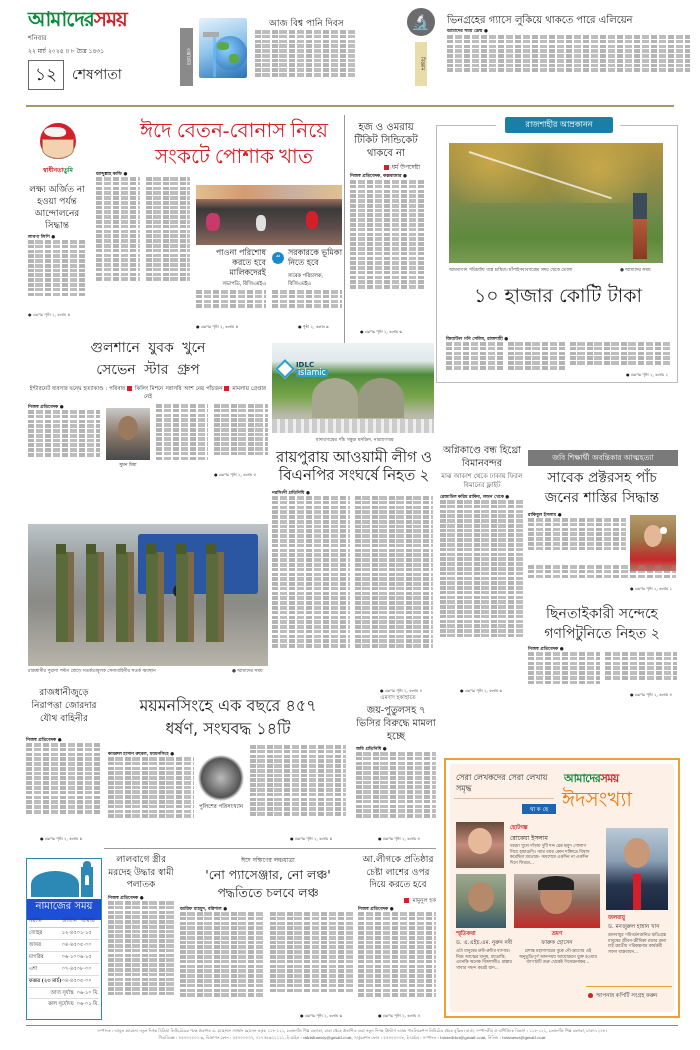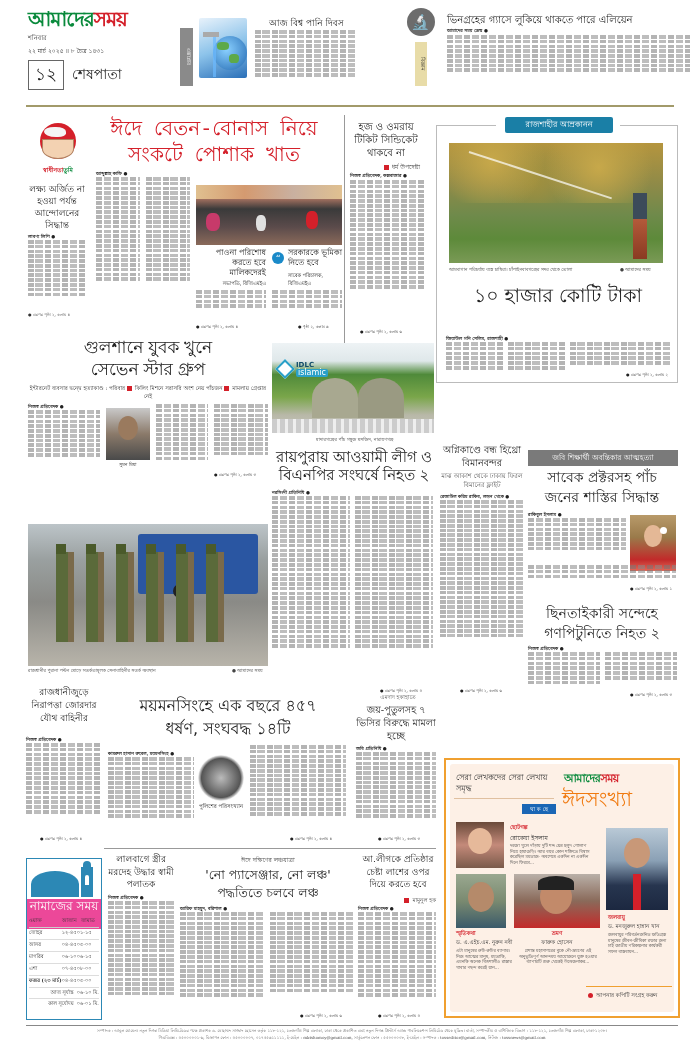--- a/index.html
+++ b/index.html
@@ -91,21 +91,21 @@
     <span class="l"></span>
     <span class="l"></span>
     <span class="l"></span>
     <span class="l"></span>
     <span class="l"></span>
     <span class="l"></span>
     <span class="l"></span>
 </div>
 <div class="abs" style="left:28px;top:312px;font-size:4px;color:#333">● এরপর পৃষ্ঠা ২, কলাম ৪</div>
 
-<div class="abs" style="left:88px;top:117px;width:252px;text-align:center;font-family:Liberation Mono, monospace;color:#d4202a;font-size:20px;line-height:26px">
+<div class="abs" style="left:108px;top:117px;width:252px;text-align:center;font-family:Liberation Serif, serif;color:#d4202a;font-size:20px;line-height:26px">
   <div>ঈদে বেতন-বোনাস নিয়ে</div>
   <div>সংকটে পোশাক খাত</div>
 </div>
 <div class="abs" style="left:96px;top:171px;font-size:4.5px;font-weight:bold">আব্দুল্লাহ কাফি ●</div>
 <div class="abs txt" style="left:96px;top:177px;width:44px;height:128px">
   <span class="l"></span>
     <span class="l"></span>
     <span class="l"></span>
     <span class="l"></span>
     <span class="l"></span>
@@ -241,21 +241,21 @@
   </div>
 <div class="abs txt" style="left:570px;top:342px;width:100px;height:30px">
     <span class="l"></span>
     <span class="l"></span>
     <span class="l"></span>
     <span class="l"></span>
     <span class="l"></span>
   </div>
 <div class="abs" style="left:626px;top:372px;font-size:4px">● এরপর পৃষ্ঠা ২, কলাম ২</div>
 
-<div class="abs" style="left:28px;top:337px;width:240px;text-align:center;font-family:Liberation Sans, sans-serif;font-size:17px;line-height:22px;color:#222">
+<div class="abs" style="left:28px;top:337px;width:240px;text-align:center;font-family:Liberation Mono, monospace;font-size:14px;line-height:22px;color:#222">
   <div>গুলশানে যুবক খুনে</div>
   <div>সেভেন স্টার গ্রুপ</div>
 </div>
 <div class="abs" style="left:28px;top:384px;width:240px;text-align:center;font-size:5.5px;color:#333;line-height:8px">
   <span>ইন্টারনেট ব্যবসার দ্বন্দ্বে হত্যাকাণ্ড : পরিবার</span> <span class="redsq"></span><span>কিলিং মিশনে সরাসরি অংশ নেয় পাঁচজন</span> <span class="redsq"></span><span>মামলায় গ্রেপ্তার নেই</span>
 </div>
 <div class="abs" style="left:28px;top:404px;font-size:4.5px;font-weight:bold">নিজস্ব প্রতিবেদক ●</div>
 <div class="abs txt" style="left:28px;top:410px;width:72px;height:60px">
     <span class="l"></span>
     <span class="l"></span>
@@ -568,21 +568,21 @@
   </div>
 <div class="abs" style="left:378px;top:836px;font-size:4px">● এরপর পৃষ্ঠা ২, কলাম ৩</div>
 
 <div class="abs" style="left:26px;top:858px;width:76px;height:162px;border:1px solid #2c88b5;background:#fff">
   <div style="position:absolute;left:0;top:0;width:74px;height:40px">
     <div style="position:absolute;left:4px;top:12px;width:48px;height:26px;background:#2c88b5;border-radius:60% 60% 0 0"></div>
     <div style="position:absolute;left:54px;top:8px;width:12px;height:30px;background:#2c88b5"></div>
     <div style="position:absolute;left:56px;top:2px;width:8px;height:8px;background:#2c88b5;border-radius:50% 50% 0 0"></div>
     <div style="position:absolute;left:58px;top:16px;width:4px;height:10px;background:#fff;border-radius:2px 2px 0 0"></div>
   </div>
-  <div style="position:absolute;left:0;top:40px;width:74px;height:30px;line-height:14px;background:#ec4899;color:#fff;text-align:center;font-family:'DejaVu Sans',sans-serif;font-size:12px">নামাজের সময়</div>
+  <div style="position:absolute;left:0;top:40px;width:74px;height:21px;line-height:14px;background:#1d4ed8;color:#fff;text-align:center;font-family:'DejaVu Sans',sans-serif;font-size:10px">নামাজের সময়</div>
   <table style="position:absolute;left:2px;top:56px;width:70px;font-size:5px;color:#333">
     <thead>
       <tr style="border-bottom:1px solid #ccc">
         <th style="text-align:left;font-weight:normal;height:12px">ওয়াক্ত</th>
         <th style="font-weight:normal">আজান</th>
         <th style="font-weight:normal">জামাত</th>
       </tr>
     </thead>
     <tbody>
       <tr style="border-bottom:1px solid #ddd">

